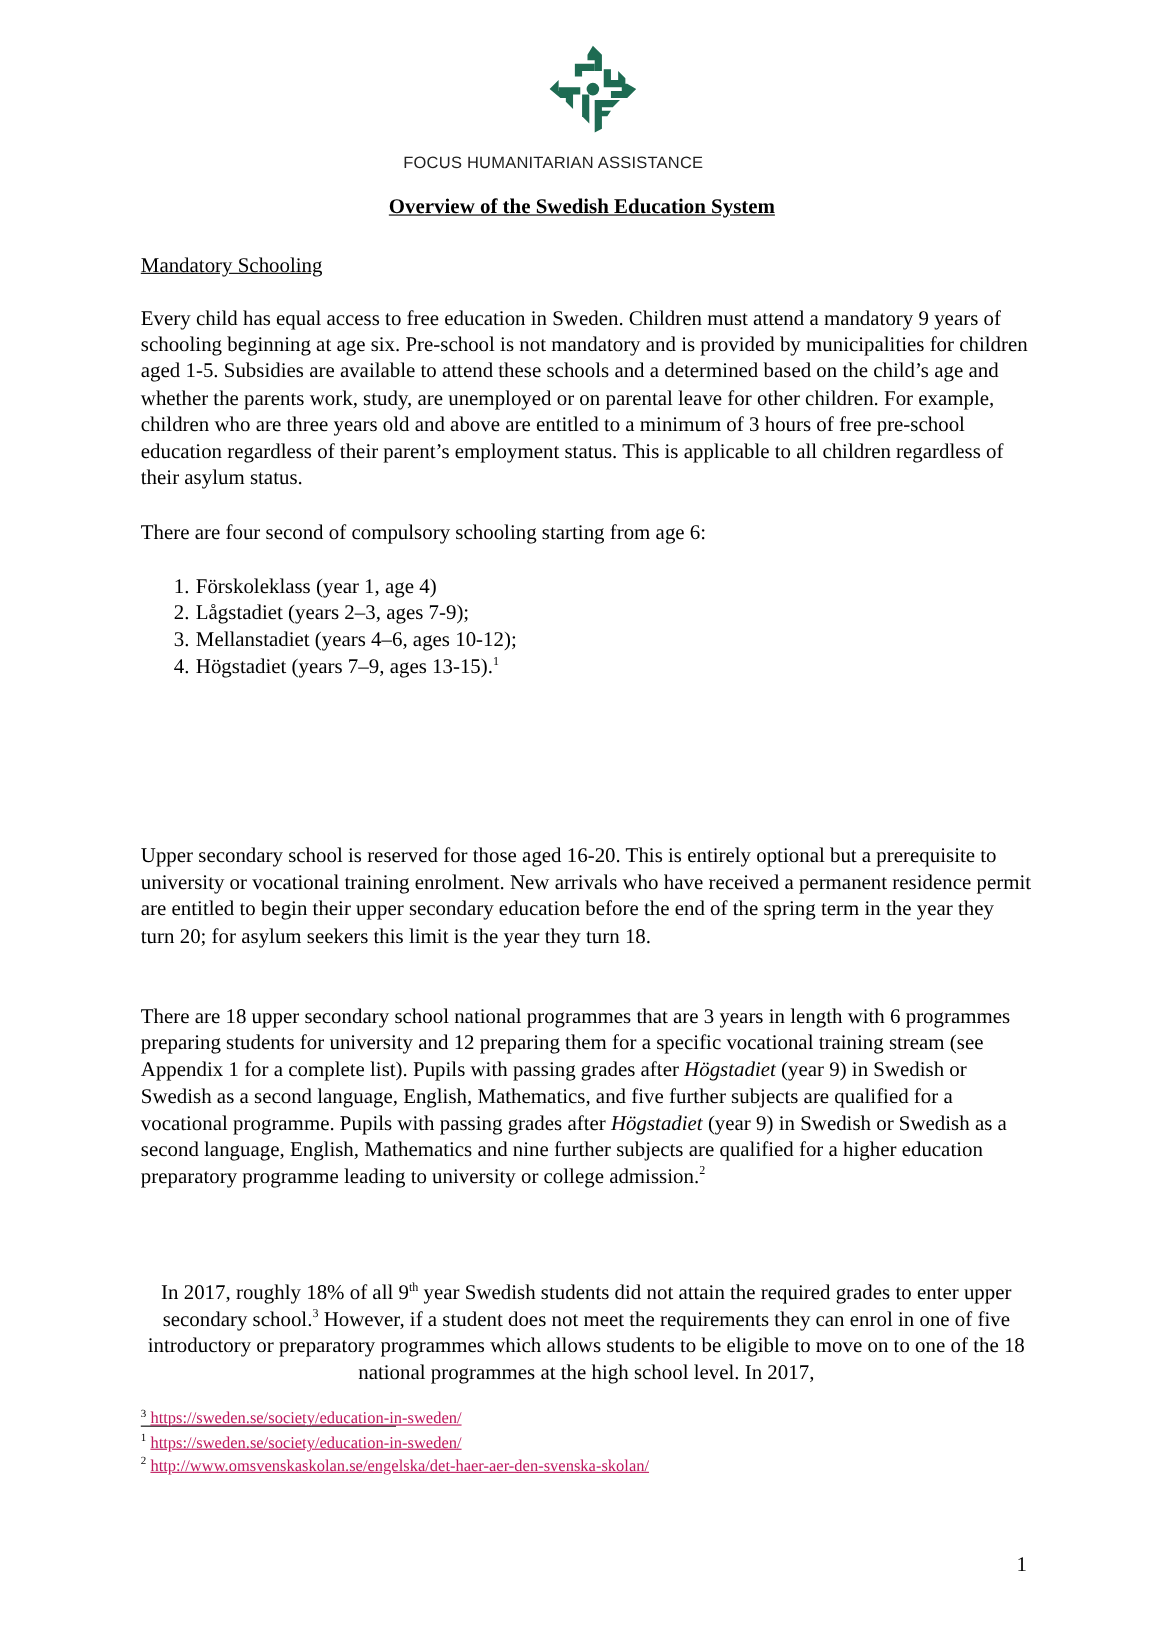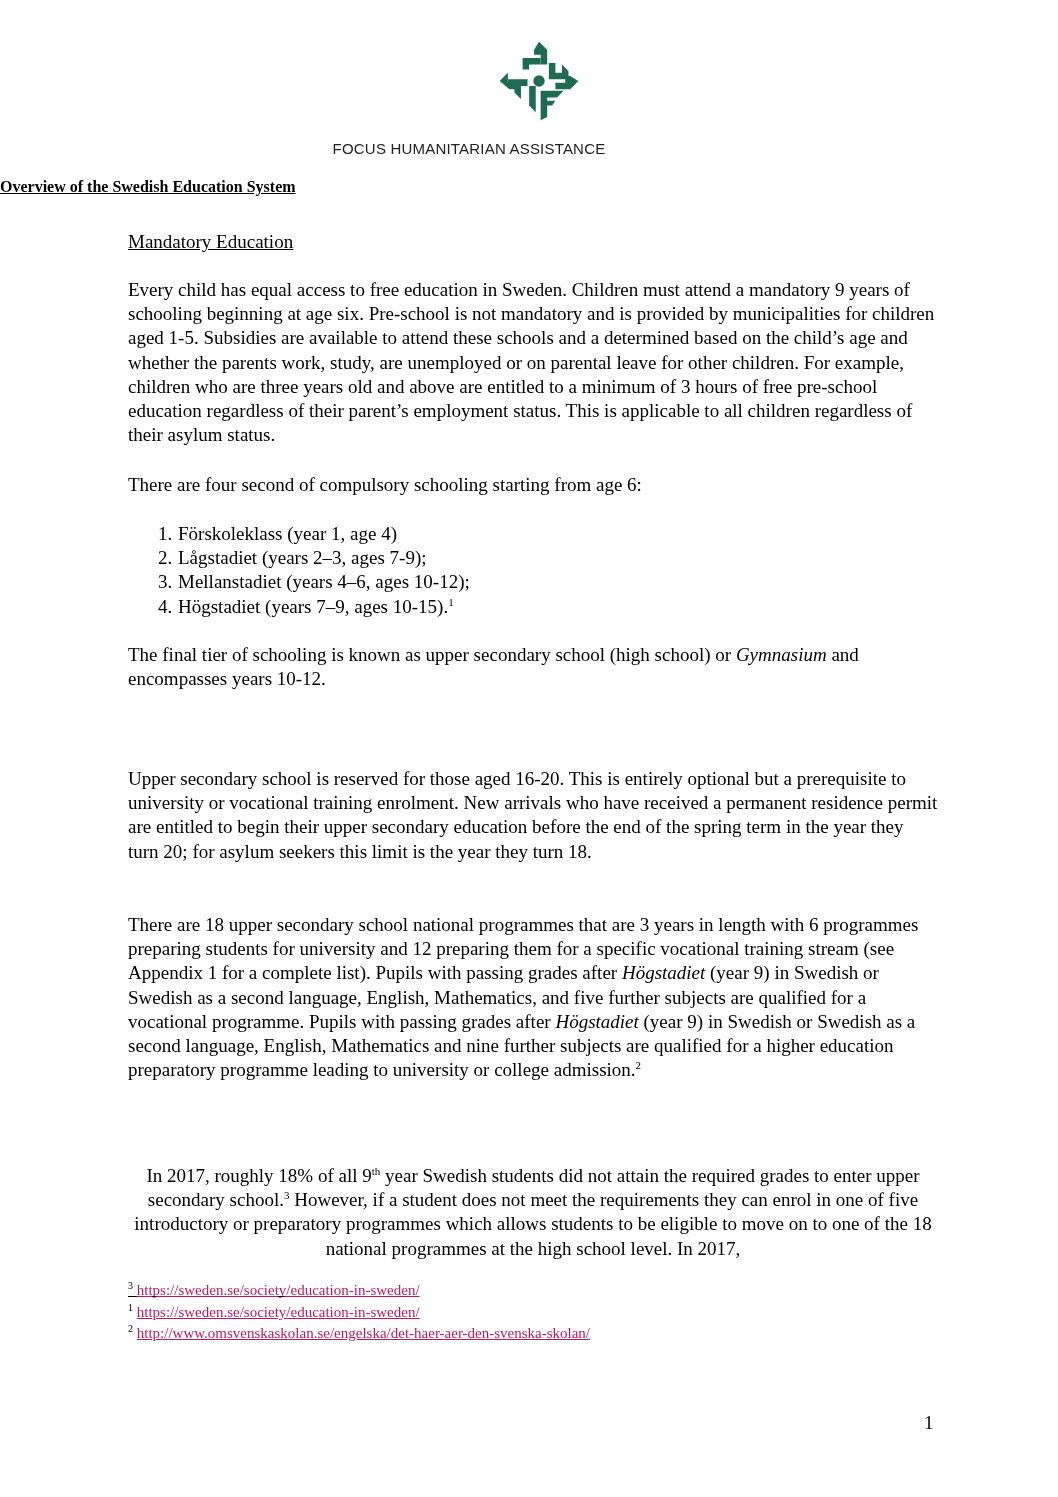--- a/index.html
+++ b/index.html
@@ -2,23 +2,23 @@
 <html><head>
 <meta charset="utf-8">
 <style>
   html, body { margin:0; padding:0; background:#ffffff; }
   body { width:1058px; height:1497px; position:relative; overflow:hidden;
          font-family:"Liberation Serif", "DejaVu Serif", serif; color:#000; }
   .page { position:absolute; left:0; top:0; width:1058px; height:1497px; background:#fff; }
   .logo { position:absolute; left:498px; top:40px; width:82px; height:82px; }
   .org-name { position:absolute; left:0; width:938px; top:140px; text-align:center;
               font-family:"Liberation Sans", "DejaVu Sans", sans-serif; font-size:15px;
-              letter-spacing:0.2px; color:#222; }
-  .title { position:absolute; left:0; width:1058px; top:178px; text-align:left;
-           font-weight:bold; font-size:16px; text-decoration:underline; }
+              letter-spacing:0.2px; color:#222;padding-left:34px; }
+  .title { position:absolute; left:0; width:1058px; top:178px; text-align:center;
+           font-weight:bold; font-size:19px; text-decoration:underline; }
   .block { position:absolute; left:128px; width:810px; font-size:19px; line-height:24.2px; }
   .heading { text-decoration:underline; }
   .list { position:absolute; left:128px; width:810px; font-size:19px; line-height:24.2px; }
   .list-item { position:relative; padding-left:50px; }
   .list-num { position:absolute; left:30px; }
   sup { font-size:11px; line-height:0; vertical-align:super; }
   .rule { position:absolute; left:128px; top:1296px; width:232px; height:1px; background:#000; }
   .fn { position:absolute; left:128px; font-size:15px; line-height:20px; }
   .fn sup { font-size:10px; }
   .fn a { color:#be185d; text-decoration:underline; }
@@ -40,48 +40,45 @@
       <polygon points="2,50 12,40 12,52 22,52 22,60 14,60"></polygon>
       <polygon points="38,56 46,56 46,88 38,80"></polygon>
       <polygon points="52,62 80,62 72,70 60,70 60,74 70,74 66,80 60,80 60,94 52,98"></polygon>
       <circle cx="50" cy="50" r="7"></circle>
     </g>
   </svg>
   <div class="org-name">FOCUS HUMANITARIAN ASSISTANCE</div>
 
   <div class="title">Overview of the Swedish Education System</div>
 
-  <div class="block heading" style="top:230px;">Mandatory Education</div>
+  <div class="block heading" style="top:230px;">Mandatory Schooling</div>
 
   <div class="block" style="top:278px;">Every child has equal access to free education in Sweden. Children must attend a mandatory 9 years of schooling beginning at age six. Pre-school is not mandatory and is provided by municipalities for children aged 1-5. Subsidies are available to attend these schools and a determined based on the child’s age and whether the parents work, study, are unemployed or on parental leave for other children. For example, children who are three years old and above are entitled to a minimum of 3 hours of free pre-school education regardless of their parent’s employment status. This is applicable to all children regardless of their asylum status.</div>
 
   <div class="block" style="top:473px;">There are four second of compulsory schooling starting from age 6:</div>
 
   <div class="list" style="top:522px;">
     <div class="list-item">
       <span class="list-num">1.</span>
       <span>Förskoleklass (year 1, age 4)</span>
     </div>
     <div class="list-item">
       <span class="list-num">2.</span>
       <span>Lågstadiet (years 2–3, ages 7-9);</span>
     </div>
     <div class="list-item">
       <span class="list-num">3.</span>
       <span>Mellanstadiet (years 4–6, ages 10-12);</span>
     </div>
     <div class="list-item">
       <span class="list-num">4.</span>
-      <span>Högstadiet (years 7–9, ages 10-15).</span><sup>1</sup>
+      <span>Högstadiet (years 7–9, ages 13-15).</span><sup>1</sup>
     </div>
   </div>
 
-  <div class="block" style="top:643px;">
-    <span>The final tier of schooling is known as upper secondary school (high school) or </span><i>Gymnasium</i><span> and encompasses years 10-12.</span>
-  </div>
 
 
   <div class="block" style="top:767px;">Upper secondary school is reserved for those aged 16-20. This is entirely optional but a prerequisite to university or vocational training enrolment. New arrivals who have received a permanent residence permit  are entitled to begin their upper secondary education before the end of the spring term in the year they turn 20; for asylum seekers this limit is the year they turn 18.</div>
 
   <div class="block" style="top:913px;">
     <span>There are 18 upper secondary school national programmes that are 3 years in length with 6 programmes preparing students for university and 12 preparing them for a specific vocational training stream (see Appendix 1 for a complete list). Pupils with passing grades after </span><i>Högstadiet</i><span> (year 9) in Swedish or Swedish as a second language, English, Mathematics, and five further subjects are qualified for a vocational programme. Pupils with passing grades after </span><i>Högstadiet</i><span> (year 9) in Swedish or Swedish as a second language, English, Mathematics and nine further subjects are qualified for a higher education preparatory programme leading to university or college admission.</span><sup>2</sup>
   </div>
 
   <div class="block" style="top:1164px;text-align:center;">
     <span>In 2017, roughly 18% of all 9</span><sup>th</sup><span> year Swedish students did not attain the required grades to enter upper secondary school.</span><sup>3</sup><span> However, if a student does not meet the requirements they can enrol in one of five introductory or preparatory programmes which allows students to be eligible to move on to one of the 18 national programmes at the high school level. In 2017,</span>

